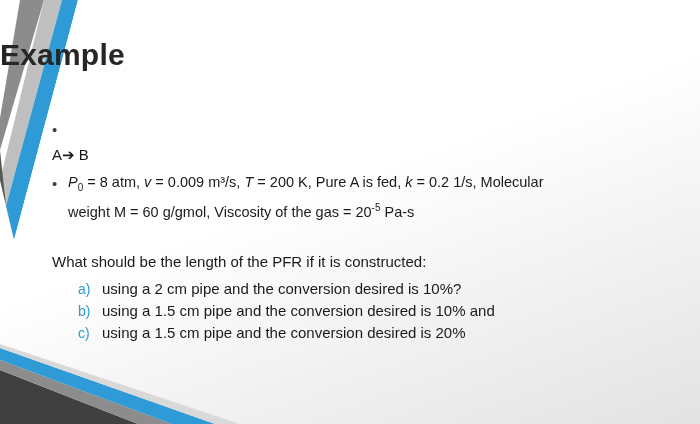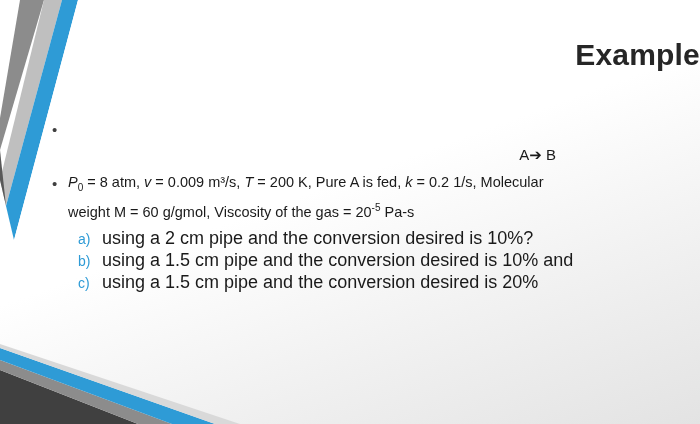--- a/index.html
+++ b/index.html
@@ -29,21 +29,21 @@
 
   .left-deco { left: 0; top: 0; }
   .bottom-deco { left: 0; bottom: 0; }
 
   
   .title {
     position: absolute;
     top: 38px;
     left: 0;
     width: 700px;
-    text-align: right;
+    text-align: left;
     font-size: 30px;
     font-weight: bold;
     color: #262626;
     letter-spacing: 0.2px;
   }
   .body {
     position: absolute;
     left: 52px;
     top: 118px;
     width: 624px;
@@ -62,21 +62,21 @@
     line-height: 22px;
     text-align: left;
     padding-top: 1px;
   }
   .bullet-text {
     flex: 1 1 auto;
     font-size: 14.5px;
     line-height: 20px;
   }
   .reaction {
-    text-align: right;
+    text-align: left;
     font-size: 15px;
     margin: 5px 0 8px 0;
     padding-right: 120px;
   }
   .italic { font-style: italic; }
   .sub {
     font-size: 10px;
     vertical-align: sub;
   }
   .sup {
@@ -96,21 +96,21 @@
     display: flex;
     align-items: baseline;
     margin-bottom: 5px;
   }
   .opt-label {
     flex: 0 0 24px;
     color: #2e9bd6;
     font-size: 14px;
   }
   .opt-text {
-    font-size: 18px;
+    font-size: 15px;
     line-height: 17px;
     color: #1a1a1a;
   }
 </style>
 </head>
 <body>
 
 <div class="slide">
 
   <div class="deco left-deco">
@@ -144,20 +144,21 @@
     <div class="reaction">A➔ B</div>
 
     <div class="bullet-row">
       <div class="bullet-dot">•</div>
       <div class="bullet-text">
         <span class="italic">P</span><span class="sub">0</span><span> = 8 atm, </span><span class="italic">v</span><span> = 0.009 m³/s, </span><span class="italic">T</span><span> = 200 K, Pure A is fed, </span><span class="italic">k</span><span> = 0.2 1/s, Molecular</span><br>
         <span>weight M = 60 g/gmol, Viscosity of the gas = 20</span><span class="sup">-5</span><span> Pa-s</span>
       </div>
     </div>
 
+    <div class="question">What should be the length of the PFR if it is constructed:</div>
 
     <div class="opts">
       <div class="opt-row">
         <div class="opt-label">a)</div>
         <div class="opt-text">using a 2 cm pipe and the conversion desired is 10%?</div>
       </div>
       <div class="opt-row">
         <div class="opt-label">b)</div>
         <div class="opt-text">using a 1.5 cm pipe and the conversion desired is 10% and</div>
       </div>

